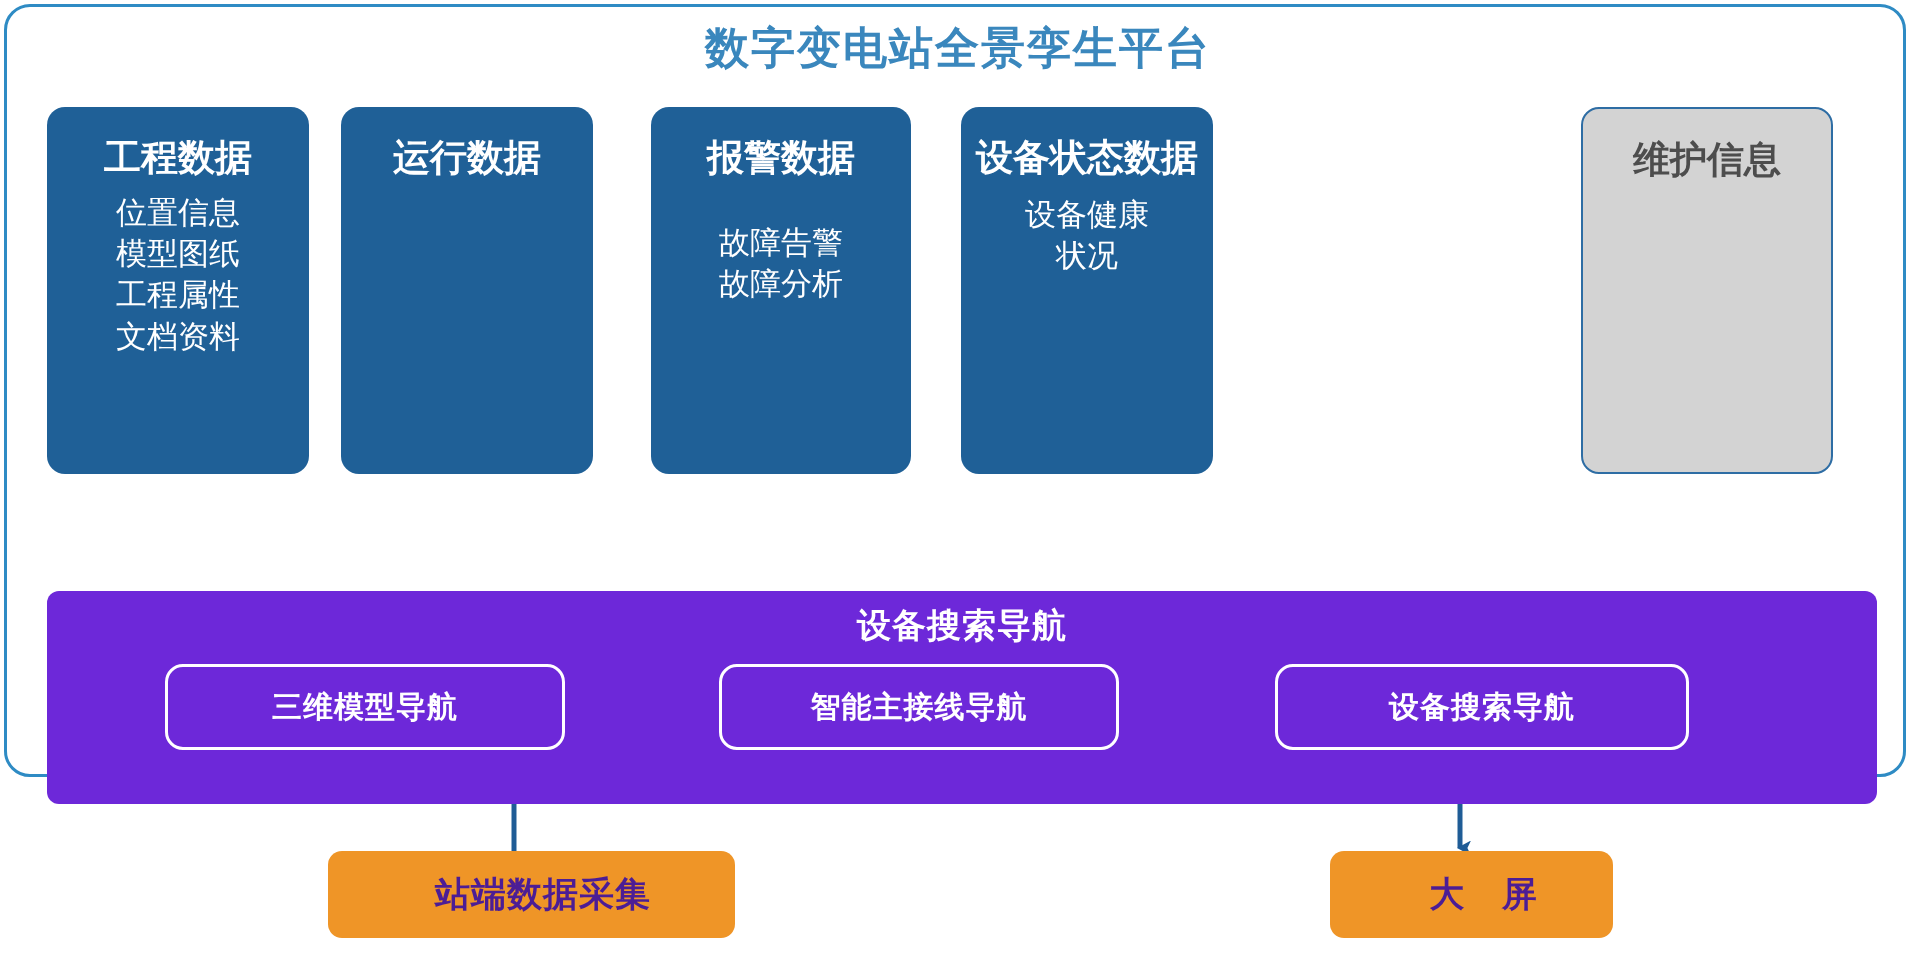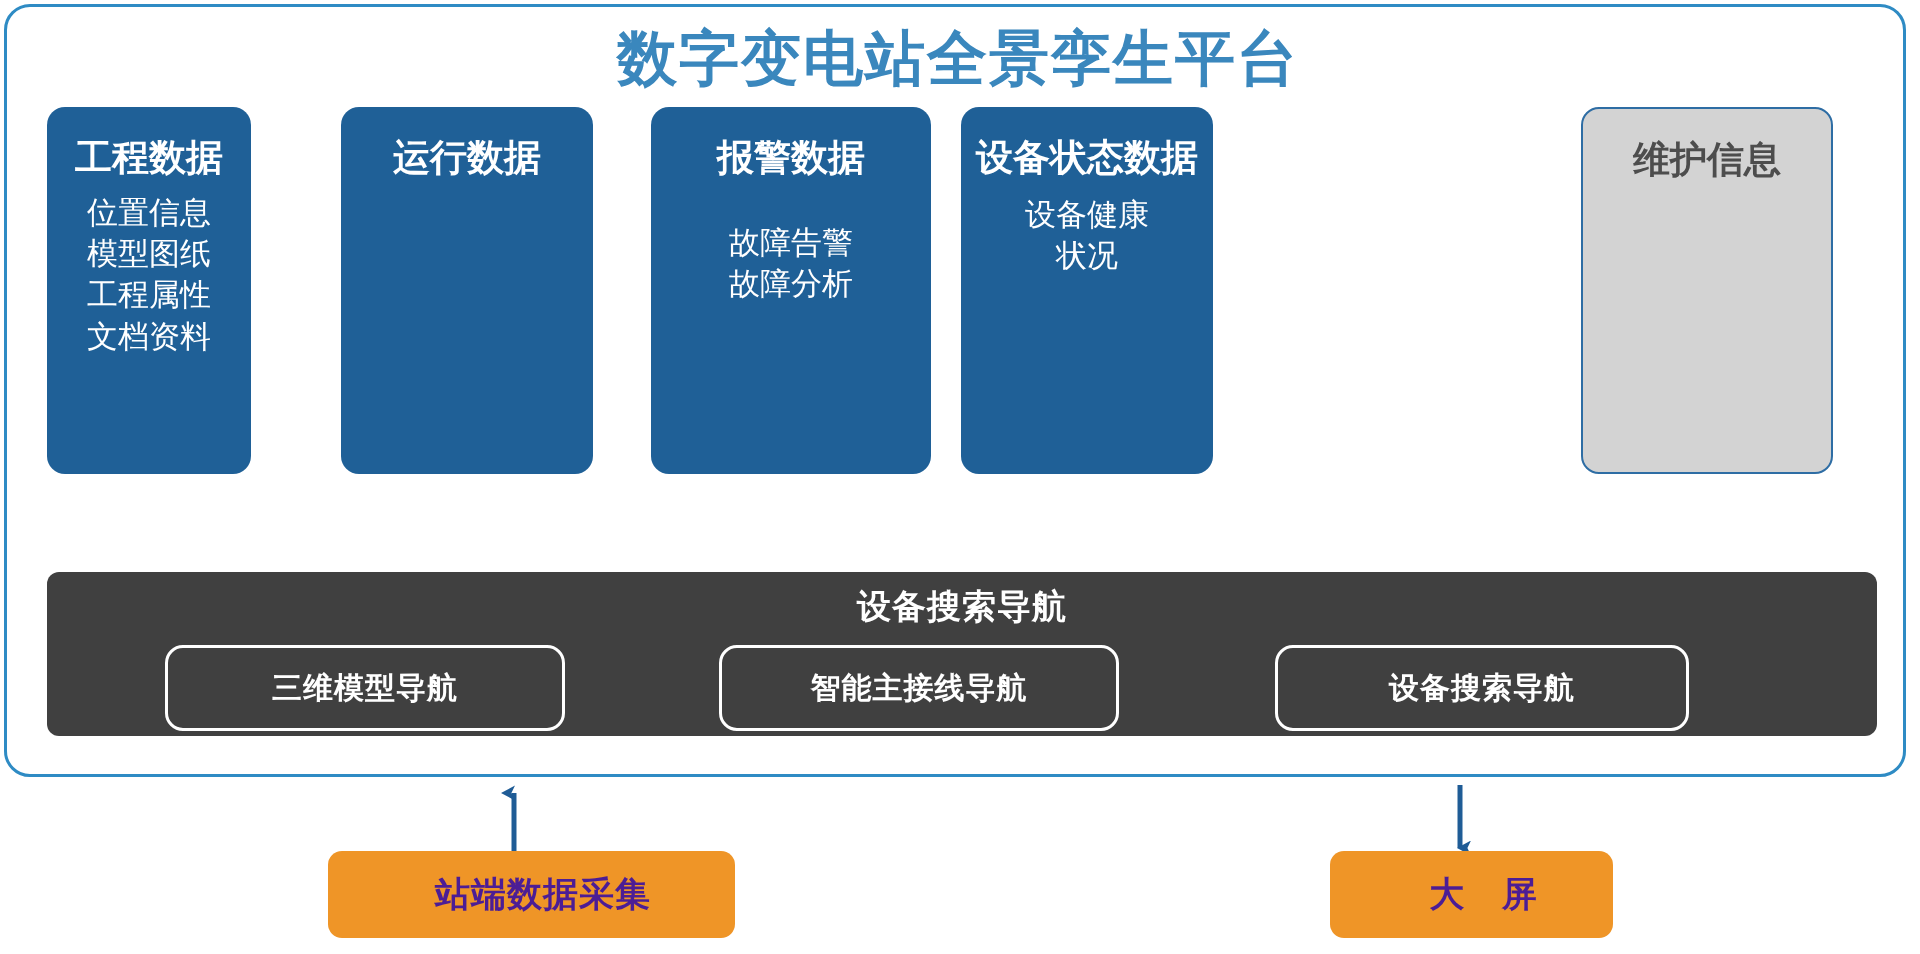--- a/index.html
+++ b/index.html
@@ -28,21 +28,21 @@
     background: #ffffff;
   }
 
   
   #platform-title {
     position: absolute;
     left: 0;
     top: 12px;
     width: 1902px;
     text-align: center;
-    font-size: 60px;
+    font-size: 44px;
     font-weight: bold;
     color: #3a87bd;
     letter-spacing: 2px;
     white-space: nowrap;
   }
 
   
   #cards-row {
     position: absolute;
     left: 40px;
@@ -82,23 +82,23 @@
     text-align: center;
   }
   .card-item {
     font-size: 31px;
     color: #ffffff;
     line-height: 1.33;
     white-space: nowrap;
   }
 
   
-  #card-0 { left: 0px;    width: 204px; }
+  #card-0 { left: 0px;    width: 262px; }
   #card-1 { left: 294px;  width: 252px; }
-  #card-2 { left: 604px;  width: 280px; }
+  #card-2 { left: 604px;  width: 260px; }
   #card-3 { left: 914px;  width: 252px; }
   #card-4 { left: 1224px; width: 252px; }
   #card-5 { left: 1534px; width: 252px; }
 
   #card-0 .card-items { margin-top: 12px; }
   #card-2 .card-items { margin-top: 42px; }
   #card-3 .card-items { }
   #card-4 .card-items { margin-top: 32px; }
 
   
@@ -108,24 +108,24 @@
     top: 0;
     width: 1920px;
     height: 954px;
     pointer-events: none;
   }
 
   
   #nav-band {
     position: absolute;
     left: 40px;
-    top: 565px;
+    top: 584px;
     width: 1830px;
-    height: 164px;
-    background: #404040;
+    height: 213px;
+    background: #6d28d9;
     border-radius: 12px;
   }
   #nav-band-title {
     position: absolute;
     left: 0;
     top: 12px;
     width: 1830px;
     text-align: center;
     font-size: 34px;
     font-weight: bold;

